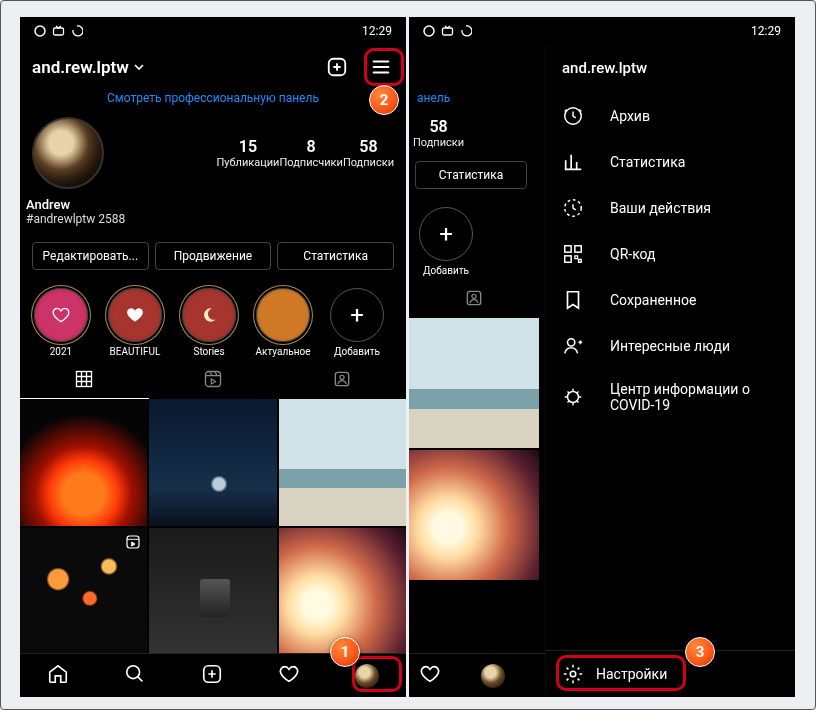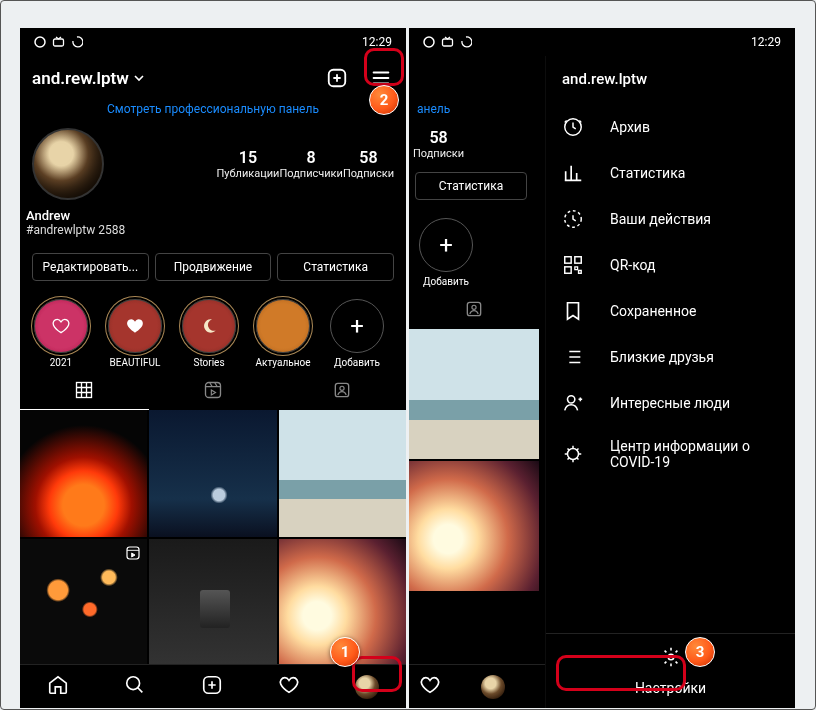--- a/index.html
+++ b/index.html
@@ -4,21 +4,21 @@
 <style>
   * { box-sizing: border-box; margin: 0; padding: 0; }
   body {
     width: 816px; height: 710px;
     background: #edf0f2;
     font-family: -apple-system, Roboto, Arial, sans-serif;
     position: relative; overflow: hidden;
     border: 1px solid #555; border-radius: 4px;
   }
   .phone {
-    position: absolute; top: 27px; width: 386px; height: 680px;
+    position: absolute; top: 16px; width: 386px; height: 680px;
     background: #000; color: #fff; overflow: hidden;
   }
   .phone-a { left: 19px; }
   .phone-b { left: 408px; }
 
   .statusbar {
     height: 28px; display: flex; align-items: center;
     justify-content: space-between; padding: 0 14px; font-size: 12px;
   }
   .status-icons { display: flex; gap: 6px; align-items: center; }
@@ -100,21 +100,21 @@
   }
   .drawer-title { padding: 14px 16px 16px; font-size: 15px; font-weight: 500; }
   .drawer-item {
     display: flex; align-items: center; gap: 26px;
     padding: 12px 16px; font-size: 14px;
   }
   .drawer-item svg { flex-shrink: 0; }
   .drawer-bottom {
     margin-top: auto; border-top: 1px solid #222;
     display: flex; align-items: center; gap: 12px;
-    padding: 12px 16px; font-size: 14px; flex-direction: column;
+    padding: 12px 16px; font-size: 14px;
   }
   .phone-b .pro-panel{text-align:left;padding-left:8px;}
   .phone-b .stats{justify-content:flex-start;gap:30px;padding-left:4px;}
 
   .marker {
     position: absolute; width: 30px; height: 30px; border-radius: 50%;
     background: radial-gradient(circle at 35% 30%, #ff8a3a, #ff5a1a 55%, #c72e00);
     border: 1.5px solid #fff; color: #fff; font-weight: 700;
     display: flex; align-items: center; justify-content: center; font-size: 15px;
     box-shadow: 0 1px 4px rgba(0,0,0,.5);
@@ -403,26 +403,20 @@
         <span>QR-код</span>
       </div>
     <div class="drawer-item">
         <svg width="22" height="22" viewBox="0 0 24 24">
           <path d="M6 3h12v18l-6-4-6 4z" fill="none" stroke="#fff" stroke-width="1.8"></path>
         </svg>
         <span>Сохраненное</span>
       </div>
     <div class="drawer-item">
         <svg width="22" height="22" viewBox="0 0 24 24">
-          <path d="M8 6h12M8 12h12M8 18h12M4 6h.01M4 12h.01M4 18h.01" stroke="#fff" stroke-width="1.8"></path>
-        </svg>
-        <span>Близкие друзья</span>
-      </div>
-    <div class="drawer-item">
-        <svg width="22" height="22" viewBox="0 0 24 24">
           <circle cx="10" cy="8" r="4" fill="none" stroke="#fff" stroke-width="1.7"></circle>
           <path d="M3 20c1-4 4-6 7-6s6 2 7 6M18 8h4M20 6v4" stroke="#fff" stroke-width="1.7" fill="none"></path>
         </svg>
         <span>Интересные люди</span>
       </div>
     <div class="drawer-item">
         <svg width="22" height="22" viewBox="0 0 24 24">
           <circle cx="12" cy="12" r="6" fill="none" stroke="#fff" stroke-width="1.6"></circle>
           <path d="M12 3v3M12 18v3M3 12h3M18 12h3M6 6l2 2M16 16l2 2M18 6l-2 2M8 16l-2 2" stroke="#fff" stroke-width="1.6"></path>
         </svg>

